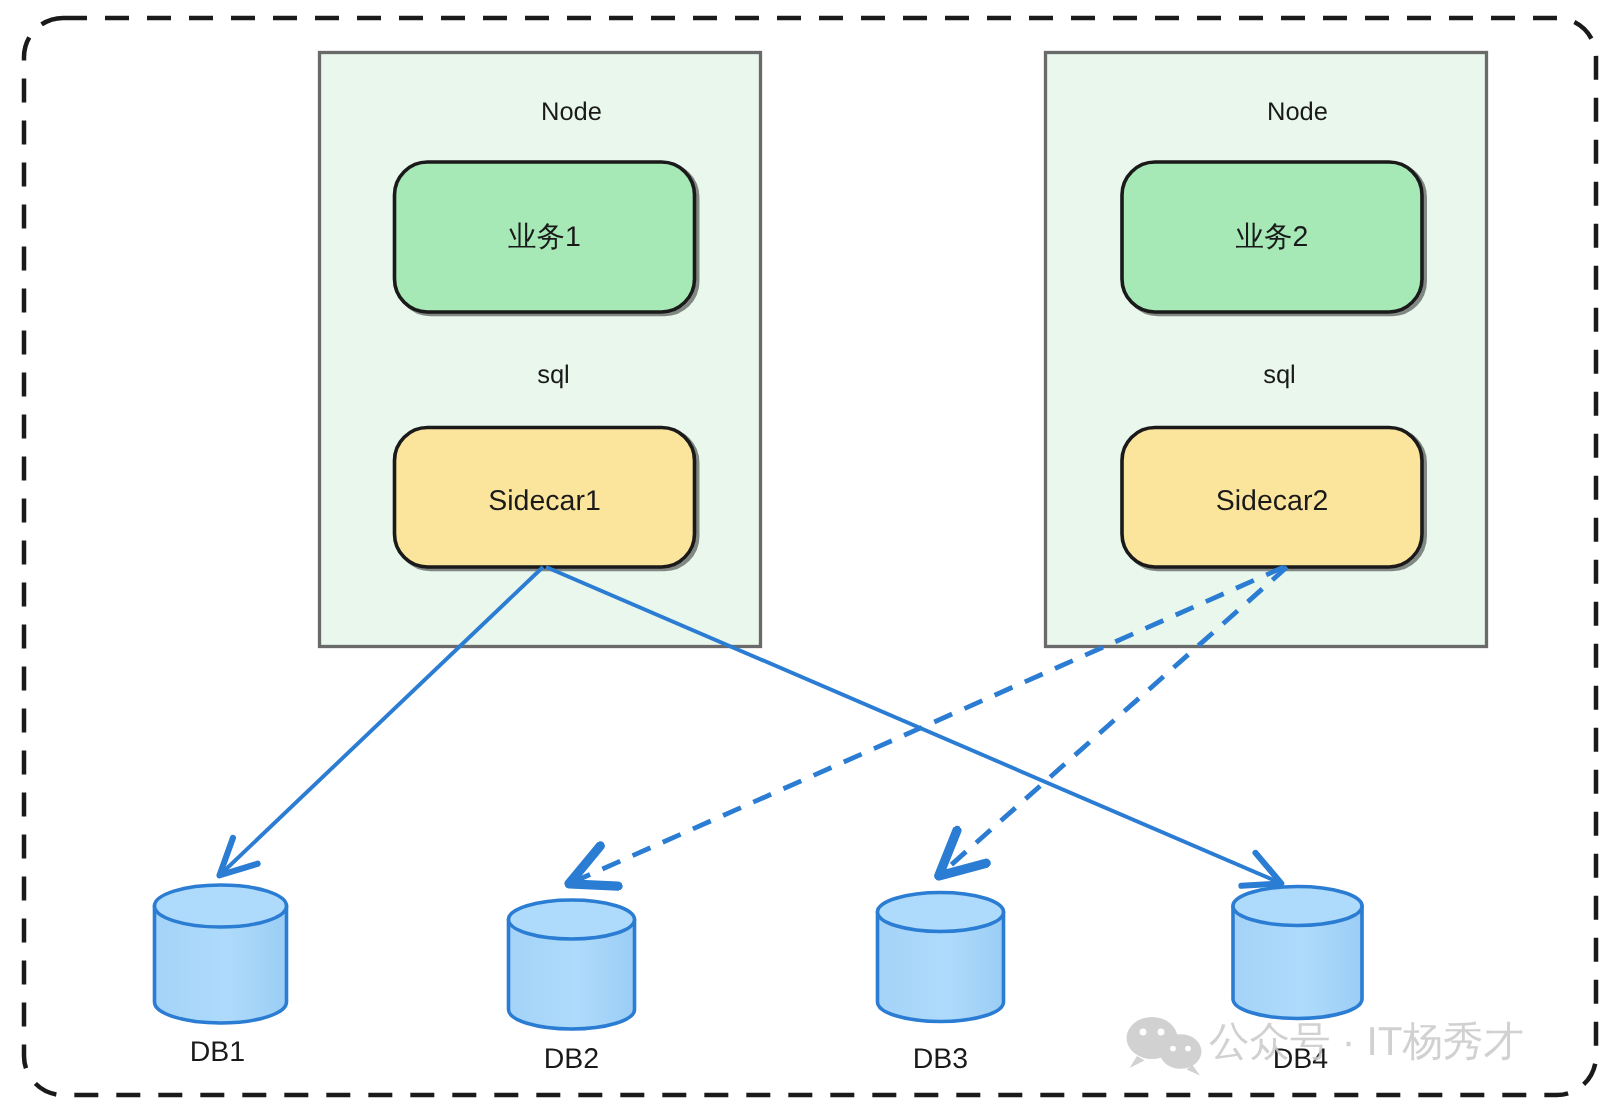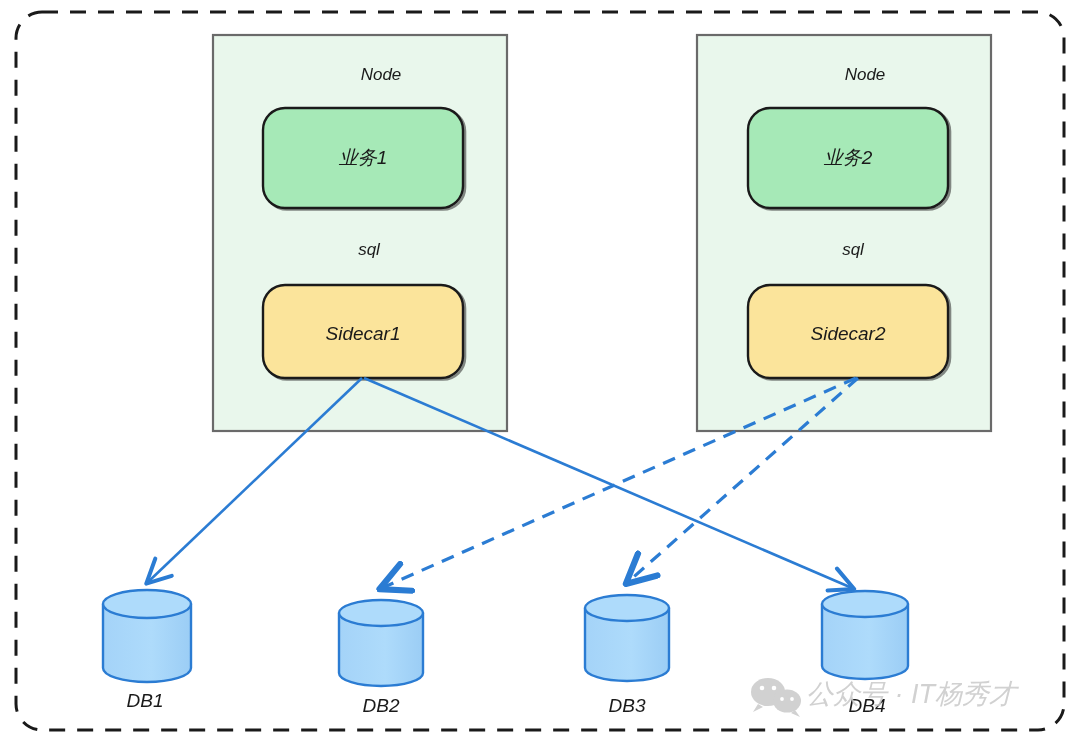--- a/index.html
+++ b/index.html
@@ -9,21 +9,20 @@
   }
   body {
     font-family: "Liberation Sans", "DejaVu Sans", sans-serif;
   }
   #canvas {
     position: relative;
     width: 1080px;
     height: 746px;
     background: #ffffff;
     overflow: hidden;
-    font-style: italic;
   }
   #diagram-svg {
     position: absolute;
     left: 0;
     top: 0;
     width: 1080px;
     height: 746px;
   }
   .svg-label {
     font-family: "Liberation Sans", "DejaVu Sans", sans-serif;

